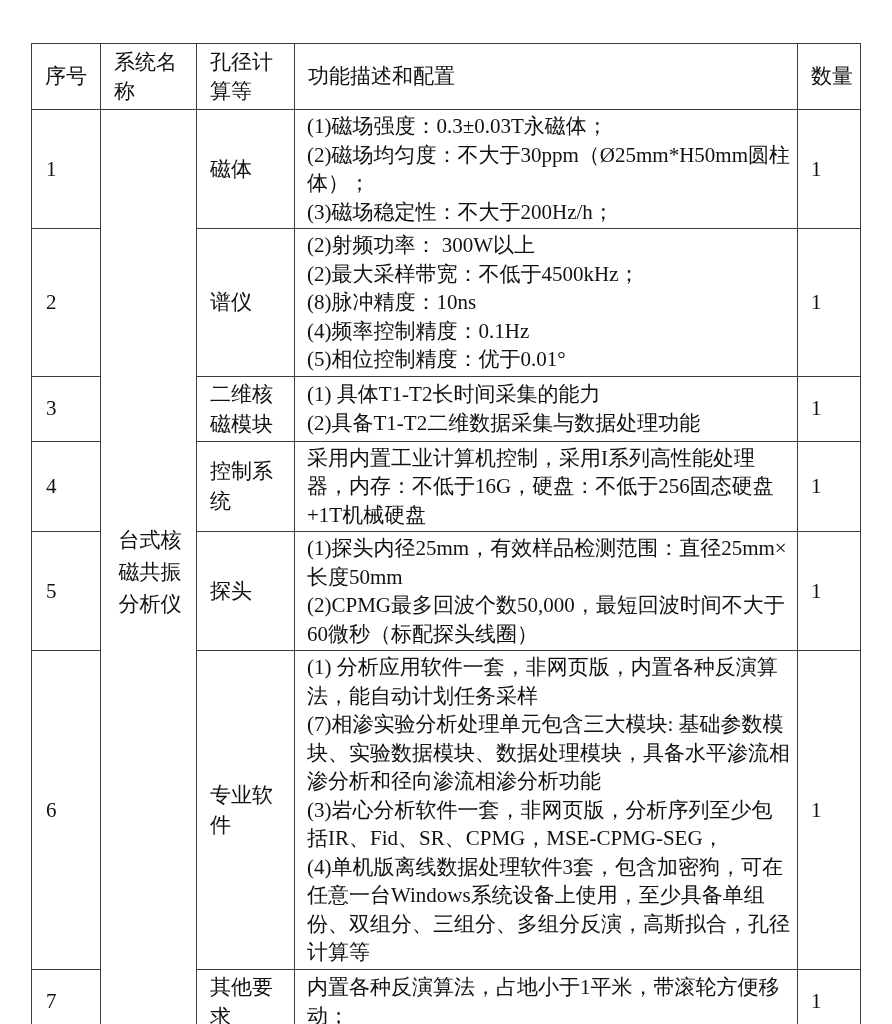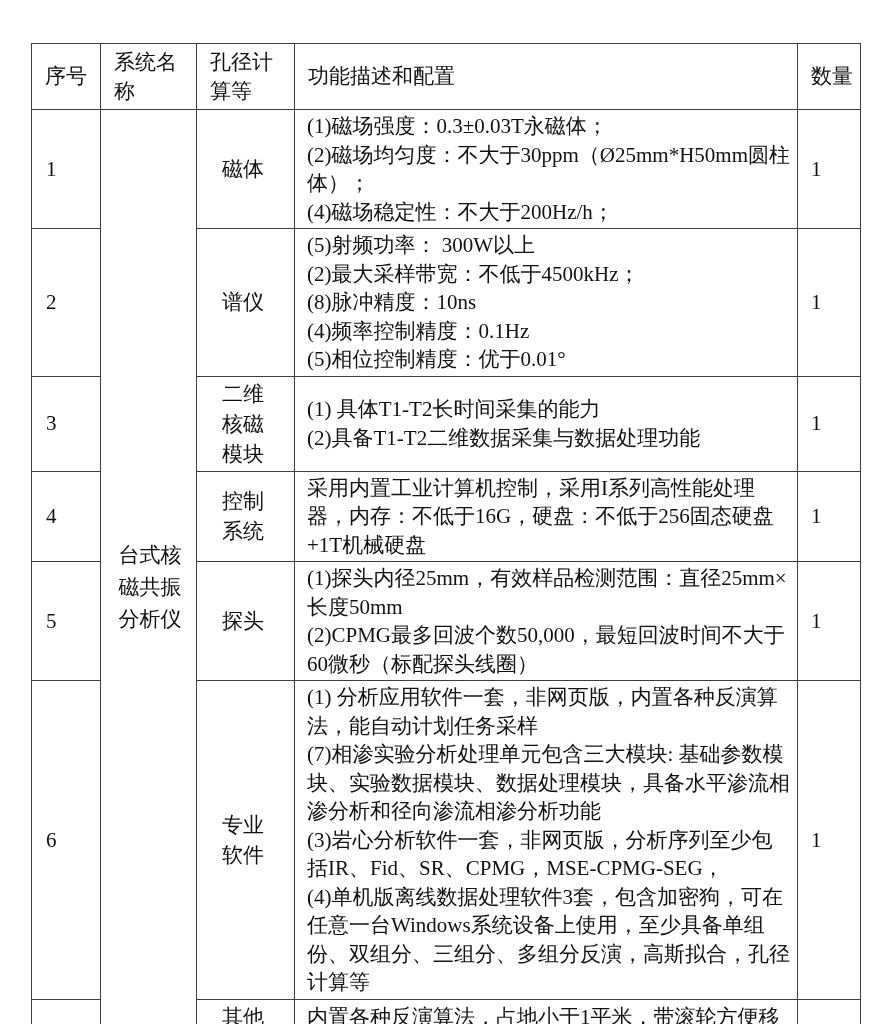--- a/index.html
+++ b/index.html
@@ -46,21 +46,21 @@
   .spec-table th { line-height: 29px; }
   td.cell-index { padding-left: 14px; }
   td.cell-system {
     line-height: 32px;
     padding-left: 13px;
     padding-right: 10px;
     text-align: center;
   }
   td.cell-part {
     line-height: 30px;
-    padding-left: 25px;
+    padding-left: 13px;
     padding-right: 10px;
   }
   td.cell-desc {
     padding-left: 12px;
     padding-right: 4px;
   }
   td.cell-desc p {
     margin: 0;
     padding: 0;
   }
@@ -89,29 +89,29 @@
       </tr>
     </thead>
     <tbody id="table-body">
         <tr style="height: 115px;">
           <td class="cell-index">1</td>
           <td class="cell-system" rowspan="7">台式核磁共振分析仪</td>
           <td class="cell-part">磁体</td>
           <td class="cell-desc">
             <p>(1)磁场强度：0.3±0.03T永磁体；</p>
             <p>(2)磁场均匀度：不大于30ppm（Ø25mm*H50mm圆柱体）；</p>
-            <p>(4)磁场稳定性：不大于200Hz/h；</p>
+            <p>(3)磁场稳定性：不大于200Hz/h；</p>
           </td>
           <td class="cell-qty">1</td>
         </tr>
         <tr style="height: 142px;">
           <td class="cell-index">2</td>
           <td class="cell-part">谱仪</td>
           <td class="cell-desc">
-            <p>(5)射频功率： 300W以上</p>
+            <p>(2)射频功率： 300W以上</p>
             <p>(2)最大采样带宽：不低于4500kHz；</p>
             <p>(8)脉冲精度：10ns</p>
             <p>(4)频率控制精度：0.1Hz</p>
             <p>(5)相位控制精度：优于0.01°</p>
           </td>
           <td class="cell-qty">1</td>
         </tr>
         <tr style="height: 58px;">
           <td class="cell-index">3</td>
           <td class="cell-part">二维核磁模块</td>

